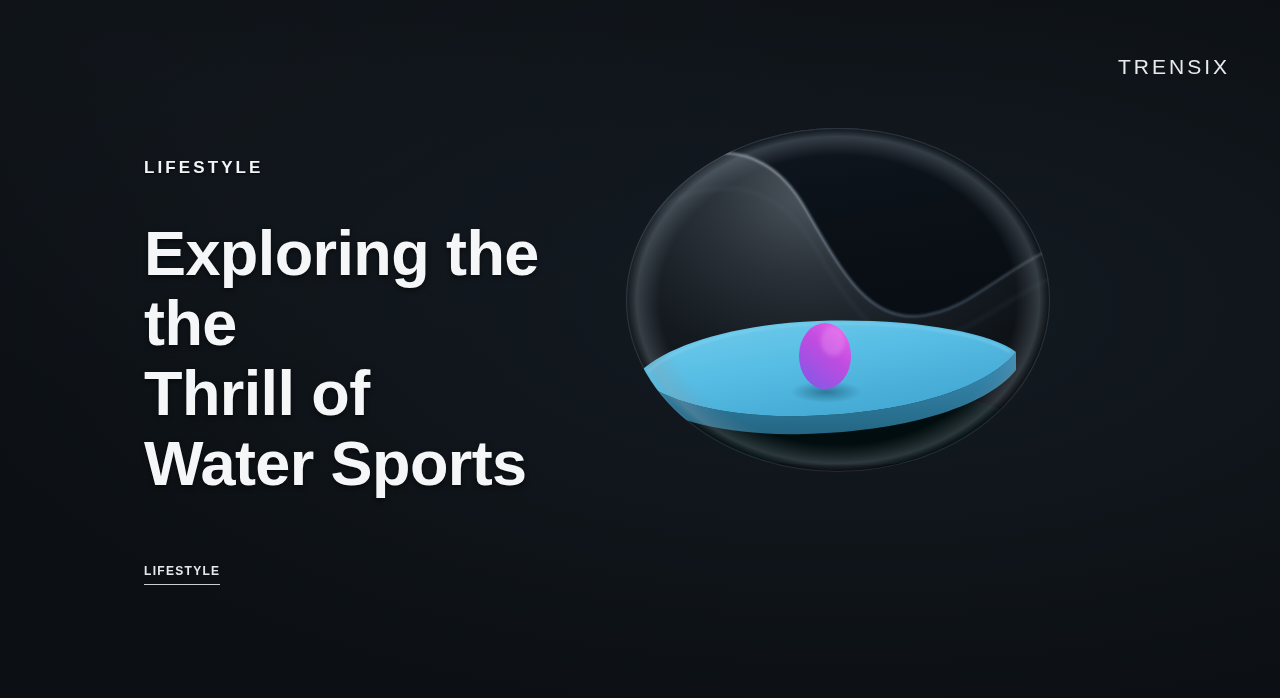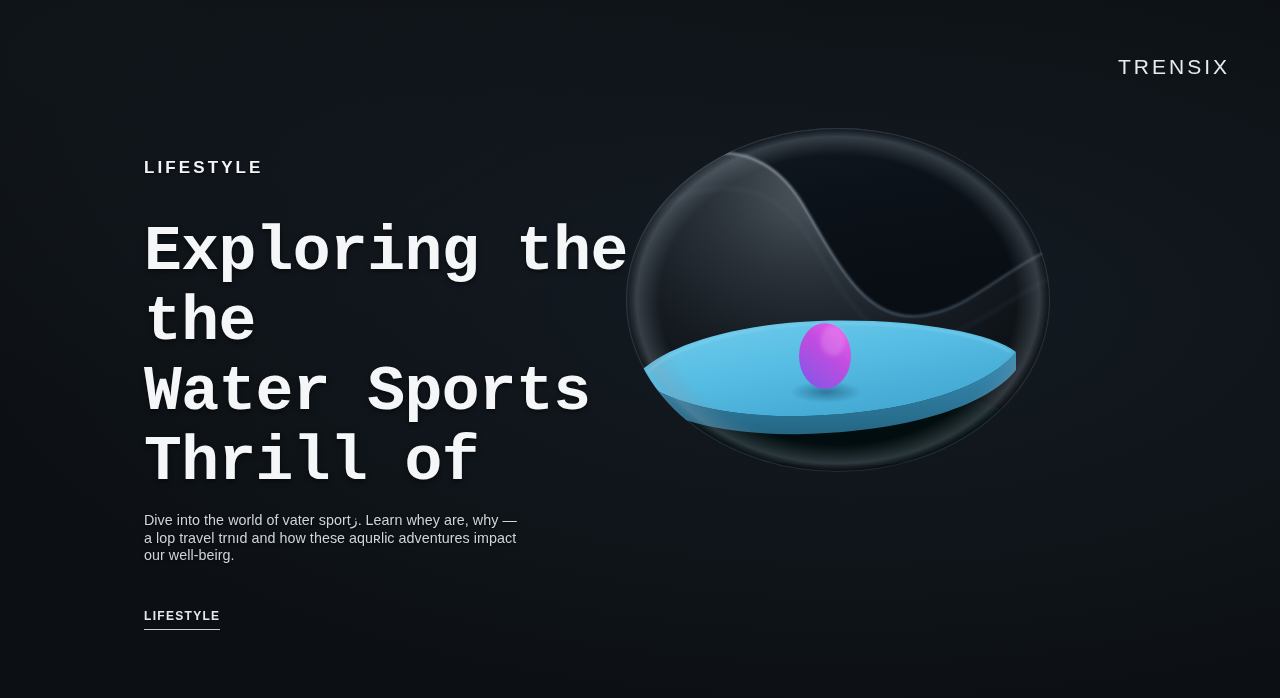--- a/index.html
+++ b/index.html
@@ -57,22 +57,21 @@
     text-shadow: 0 1px 2px rgba(0,0,0,0.7);
   }
 
   .headline {
     font-size: 63px;
     line-height: 70px;
     font-weight: 700;
     letter-spacing: -0.6px;
     color: #f4f6f7;
     text-shadow: 0 2px 5px rgba(0,0,0,0.55);
-    margin-bottom: 14px;
-    font-family: Liberation Mono, monospace;
+    margin-bottom: 22px;
   }
   .headline .hl-line { display: block; white-space: nowrap; }
 
   .lede {
     font-size: 14.3px;
     line-height: 17.5px;
     color: #cfd4d8;
     letter-spacing: 0.05px;
     width: 440px;
     margin-top: 6px;
@@ -112,29 +111,24 @@
 
 <div class="brand">TRENSIX</div>
 
 <div class="content">
 
   <div class="eyebrow">LIFESTYLE</div>
 
   <h1 class="headline">
     <span class="hl-line">Exploring the</span>
     <span class="hl-line">the</span>
+    <span class="hl-line">Thrill of</span>
     <span class="hl-line">Water Sports</span>
-    <span class="hl-line">Thrill of</span>
   </h1>
 
-  <p class="lede">
-    <span>Dive into the world of vater sportز. Learn whey are, why —</span>
-    <span>a lop travel trnıd and how these aquʀlic adventures impact</span>
-    <span>our well-beirg.</span>
-  </p>
 
   <a class="cta" href="#">LIFESTYLE</a>
 </div>
 
 <div class="art">
   <svg viewBox="0 0 440 360" xmlns="http://www.w3.org/2000/svg">
     <defs>
 
       <radialGradient id="sphereBody" cx="40%" cy="22%" r="82%">
         <stop offset="0%" stop-color="#3c444b"></stop>

